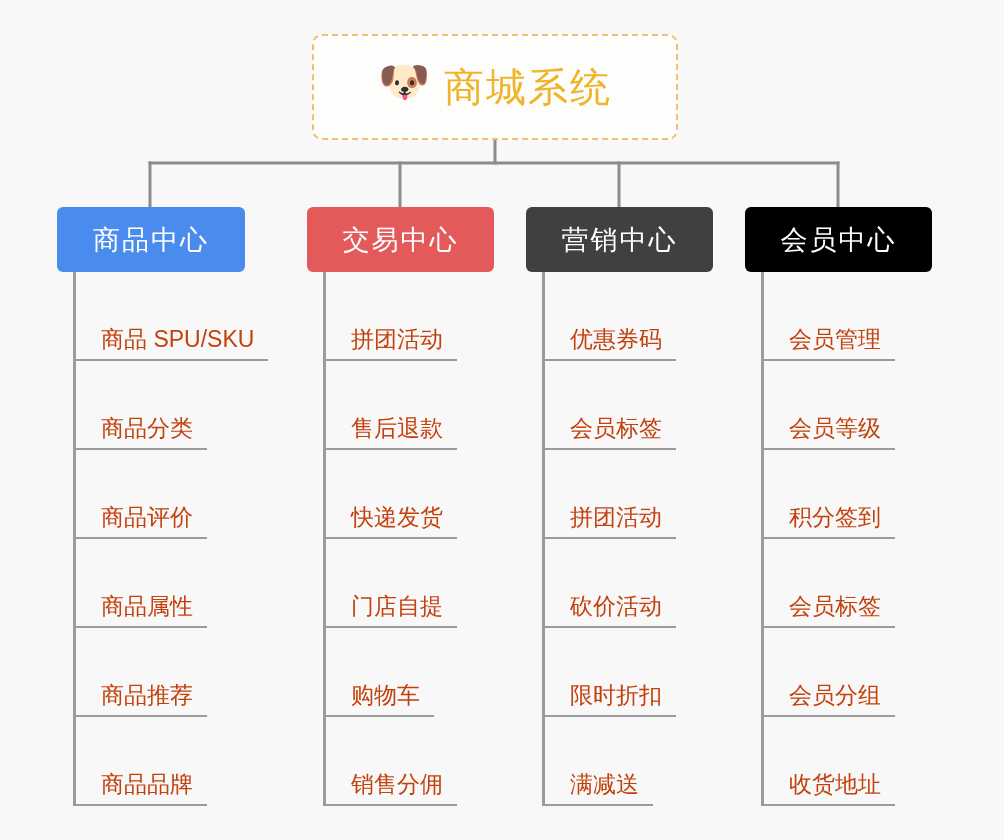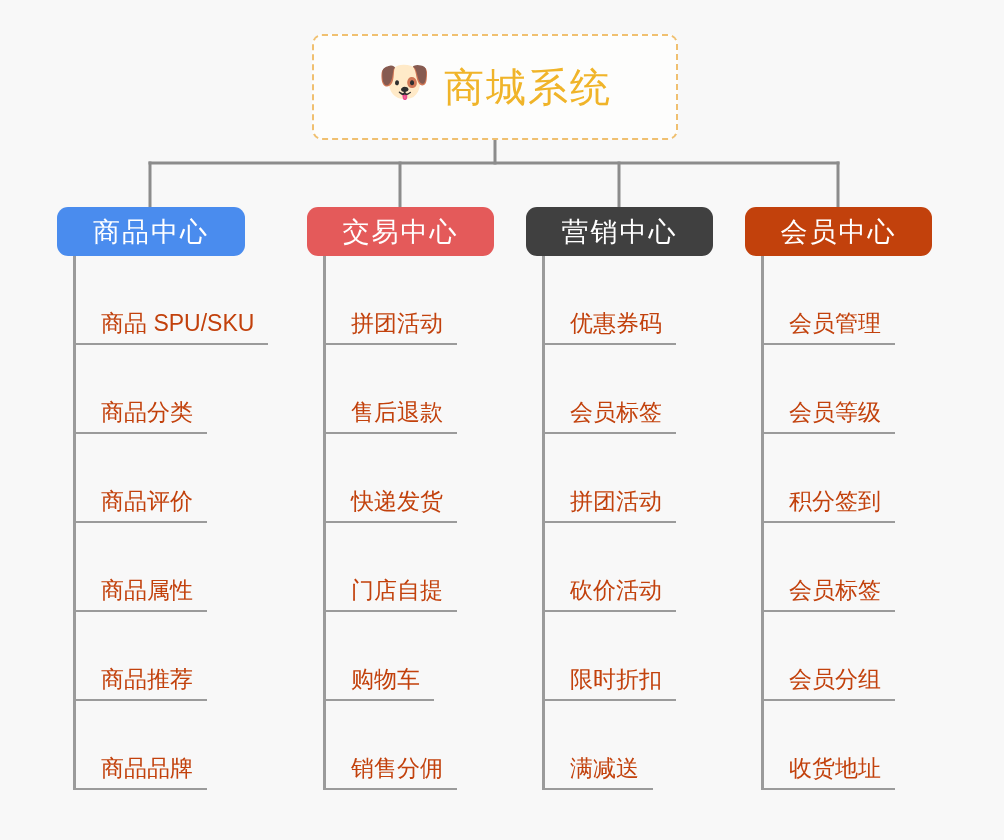--- a/index.html
+++ b/index.html
@@ -66,22 +66,22 @@
     height: 840px;
     pointer-events: none;
   }
 
   
   .branch {
     position: absolute;
     top: 207px;
   }
   .branch-header {
-    height: 49px;
-    border-radius: 11px;
+    height: 65px;
+    border-radius: 6px;
     display: flex;
     align-items: center;
     justify-content: center;
     color: #ffffff;
     font-size: 27px;
     letter-spacing: 2px;
     box-sizing: border-box;
     font-family: Liberation Mono, monospace;
   }
   .leaf-list {
@@ -204,21 +204,21 @@
           </div>
           <div class="leaf">
             <span class="leaf-inner">限时折扣</span>
           </div>
           <div class="leaf">
             <span class="leaf-inner">满减送</span>
           </div>
         </div>
       </div>
       <div class="branch" style="left: 745px;">
-        <div class="branch-header" style="width: 187px; background: #c2410c;">会员中心</div>
+        <div class="branch-header" style="width: 187px; background: #000000;">会员中心</div>
         <div class="leaf-list">
           <div class="trunk" style="height: 534px;"></div>
           <div class="leaf">
             <span class="leaf-inner">会员管理</span>
           </div>
           <div class="leaf">
             <span class="leaf-inner">会员等级</span>
           </div>
           <div class="leaf">
             <span class="leaf-inner">积分签到</span>

